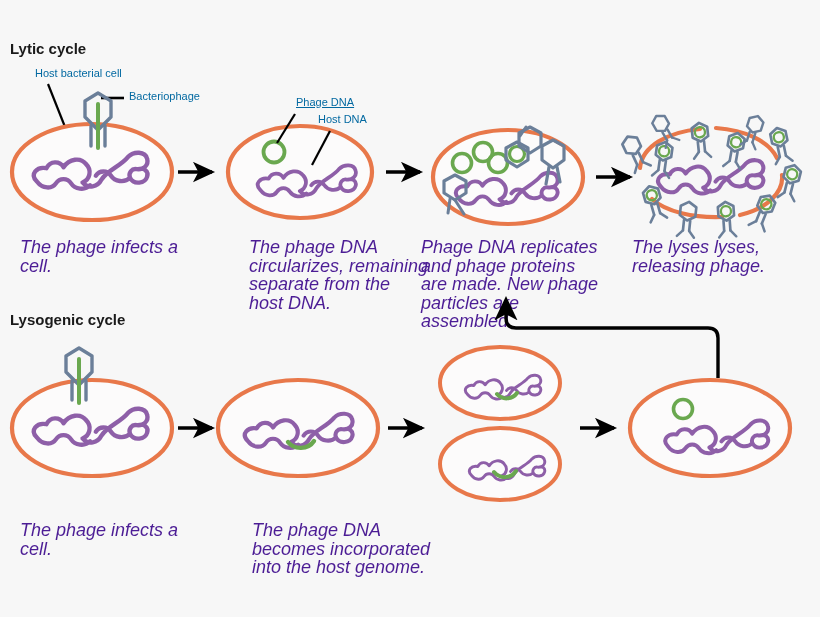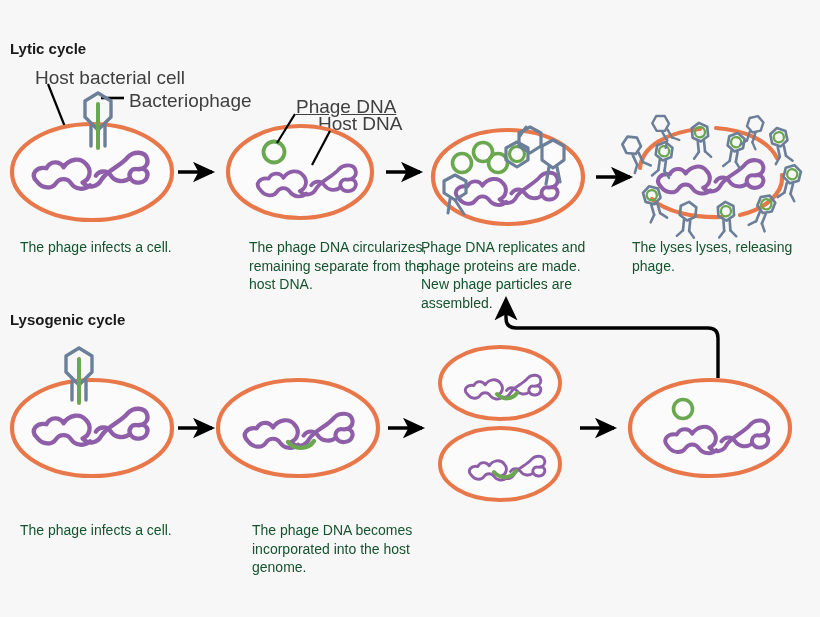--- a/index.html
+++ b/index.html
@@ -23,29 +23,30 @@
   }
   .section-title {
     position: absolute;
     font-size: 15px;
     font-weight: bold;
     color: #1a1a1a;
     white-space: nowrap;
   }
   .callout-label {
     position: absolute;
-    font-size: 19px;
-    color: #404040;
+    font-size: 11px;
+    color: #0369a1;
     white-space: nowrap;
   }
   .caption {
     position: absolute;
-    font-size: 14px;
+    font-size: 18px;
     line-height: 18.5px;
-    color: #14532d;
+    color: #4c1d95;
+    font-style: italic;
   }
   svg.layer {
     position: absolute;
     left: 0; top: 0;
     width: 820px;
     height: 617px;
     overflow: visible;
   }
 </style>
 </head>

